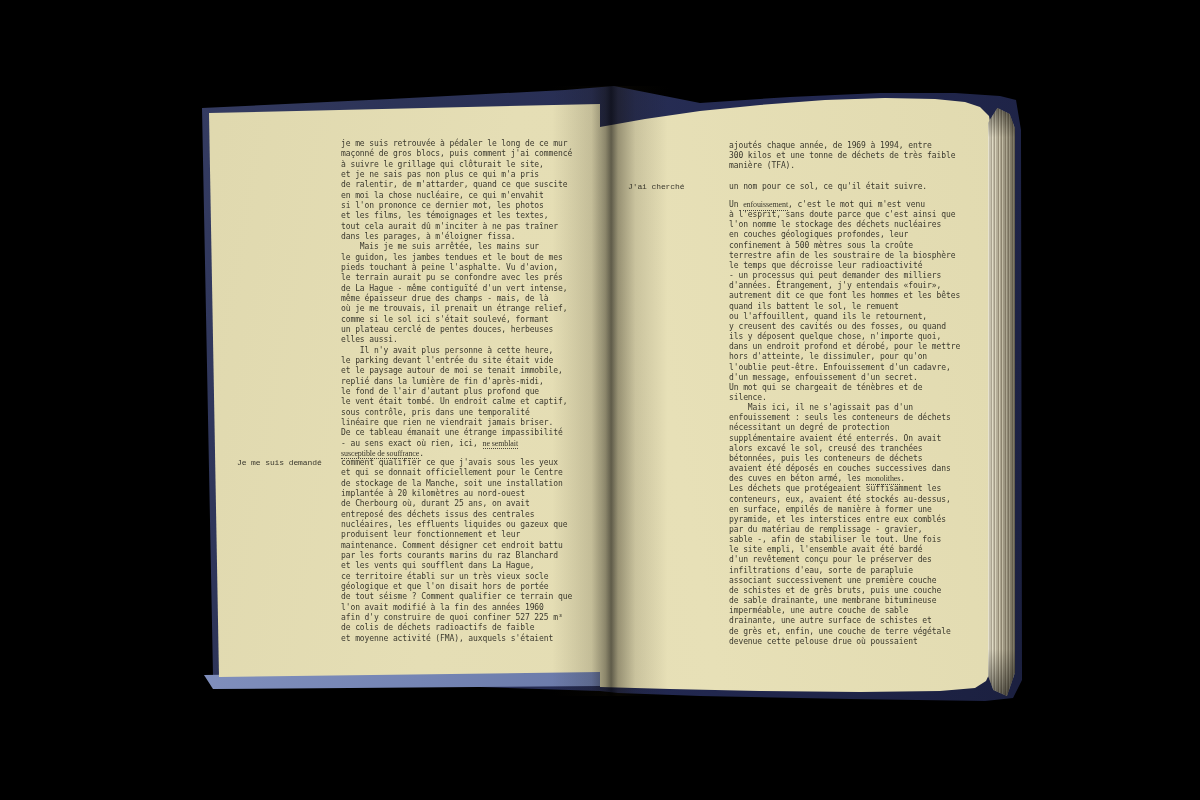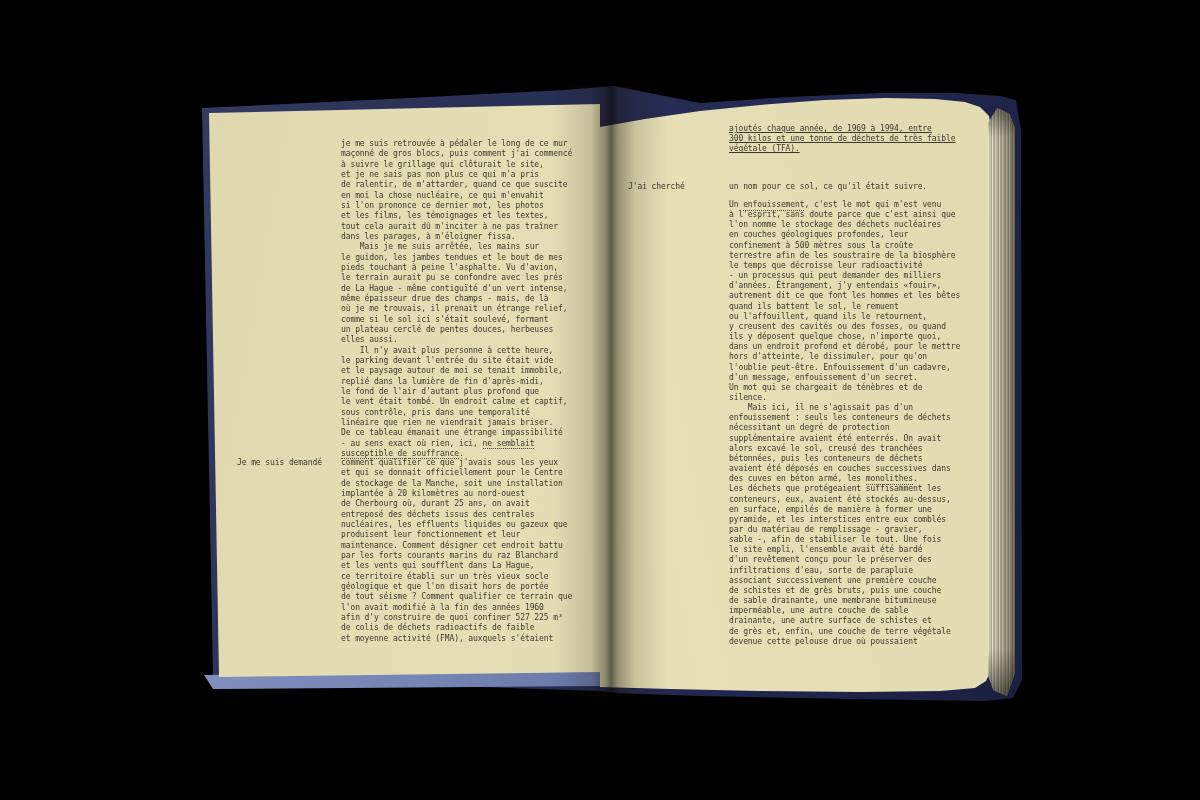--- a/index.html
+++ b/index.html
@@ -49,37 +49,37 @@
     background:linear-gradient(90deg,rgba(25,20,6,0) 0%,rgba(25,20,6,.16) 34%,
       rgba(15,12,4,.42) 46%,rgba(5,4,1,.6) 51%,rgba(22,17,6,.38) 57%,
       rgba(25,20,6,.14) 72%,rgba(25,20,6,0) 100%);}
   
   .text-layer{position:absolute;inset:0;border-radius:25px;}
   .tblock{position:absolute;white-space:pre;color:#3a382d;font-size:8px;
     letter-spacing:-0.1px;}
   .page-left-text{line-height:10.33px;}
   .page-right-text{line-height:10.16px;}
   .ln{height:auto;}
-  .note{position:absolute;top:0;white-space:pre;}
-  .u{border-bottom:1px dotted #45433a;padding-bottom:0.5px;}
+  .note{position:absolute;top:0;white-space:pre;font-family:Liberation Mono, monospace;}
+  .u{border-bottom:1px dotted #45433a;padding-bottom:0.5px;font-family:Liberation Serif, serif;}
 </style>
 </head>
 <body>
 
 <div class="stage">
   <div class="cover"></div>
   <div class="cover-bottom"></div>
   <div class="page page-left"></div>
   <div class="page page-right"></div>
   <div class="fore-edge"></div>
   <div class="gutter-shadow"></div>
   <div class="text-layer">
     <div class="page-left-text">
         <div class="tblock" style="left: 341px; top: 139px;"><div class="ln">je me suis retrouvée à pédaler le long de ce mur</div><div class="ln">maçonné de gros blocs, puis comment j'ai commencé</div><div class="ln">à suivre le grillage qui clôturait le site,</div><div class="ln">et je ne sais pas non plus ce qui m'a pris</div><div class="ln">de ralentir, de m'attarder, quand ce que suscite</div><div class="ln">en moi la chose nucléaire, ce qui m'envahit</div><div class="ln">si l'on prononce ce dernier mot, les photos</div><div class="ln">et les films, les témoignages et les textes,</div><div class="ln">tout cela aurait dû m'inciter à ne pas traîner</div><div class="ln">dans les parages, à m'éloigner fissa.</div><div class="ln">    Mais je me suis arrêtée, les mains sur</div><div class="ln">le guidon, les jambes tendues et le bout de mes</div><div class="ln">pieds touchant à peine l'asphalte. Vu d'avion,</div><div class="ln">le terrain aurait pu se confondre avec les prés</div><div class="ln">de La Hague - même contiguïté d'un vert intense,</div><div class="ln">même épaisseur drue des champs - mais, de là</div><div class="ln">où je me trouvais, il prenait un étrange relief,</div><div class="ln">comme si le sol ici s'était soulevé, formant</div><div class="ln">un plateau cerclé de pentes douces, herbeuses</div><div class="ln">elles aussi.</div><div class="ln">    Il n'y avait plus personne à cette heure,</div><div class="ln">le parking devant l'entrée du site était vide</div><div class="ln">et le paysage autour de moi se tenait immobile,</div><div class="ln">replié dans la lumière de fin d'après-midi,</div><div class="ln">le fond de l'air d'autant plus profond que</div><div class="ln">le vent était tombé. Un endroit calme et captif,</div><div class="ln">sous contrôle, pris dans une temporalité</div><div class="ln">linéaire que rien ne viendrait jamais briser.</div><div class="ln">De ce tableau émanait une étrange impassibilité</div><div class="ln"><span>- au sens exact où rien, ici, </span><span class="u">ne semblait</span></div><div class="ln"><span class="u">susceptible de souffrance</span><span>.</span></div></div>
         <div class="tblock" style="left: 341px; top: 458px;"><div class="note" style="left: -104px;">Je me suis demandé</div><div class="ln">comment qualifier ce que j'avais sous les yeux</div><div class="ln">et qui se donnait officiellement pour le Centre</div><div class="ln">de stockage de la Manche, soit une installation</div><div class="ln">implantée à 20 kilomètres au nord-ouest</div><div class="ln">de Cherbourg où, durant 25 ans, on avait</div><div class="ln">entreposé des déchets issus des centrales</div><div class="ln">nucléaires, les effluents liquides ou gazeux que</div><div class="ln">produisent leur fonctionnement et leur</div><div class="ln">maintenance. Comment désigner cet endroit battu</div><div class="ln">par les forts courants marins du raz Blanchard</div><div class="ln">et les vents qui soufflent dans La Hague,</div><div class="ln">ce territoire établi sur un très vieux socle</div><div class="ln">géologique et que l'on disait hors de portée</div><div class="ln">de tout séisme ? Comment qualifier ce terrain que</div><div class="ln">l'on avait modifié à la fin des années 1960</div><div class="ln">afin d'y construire de quoi confiner 527 225 m³</div><div class="ln">de colis de déchets radioactifs de faible</div><div class="ln">et moyenne activité (FMA), auxquels s'étaient</div></div>
       </div>
     <div class="page-right-text">
-        <div class="tblock" style="left: 729px; top: 124px; text-decoration: underline;"><div class="ln">ajoutés chaque année, de 1969 à 1994, entre</div><div class="ln">300 kilos et une tonne de déchets de très faible</div><div class="ln">végétale (TFA).</div></div>
+        <div class="tblock" style="left: 729px; top: 141px;"><div class="ln">ajoutés chaque année, de 1969 à 1994, entre</div><div class="ln">300 kilos et une tonne de déchets de très faible</div><div class="ln">manière (TFA).</div></div>
         <div class="tblock" style="left: 729px; top: 182px;"><div class="note" style="left: -101px;">J'ai cherché</div><div class="ln">un nom pour ce sol, ce qu'il était suivre.</div></div>
         <div class="tblock" style="left: 729px; top: 200px;"><div class="ln"><span>Un </span><span class="u">enfouissement</span><span>, c'est le mot qui m'est venu</span></div><div class="ln">à l'esprit, sans doute parce que c'est ainsi que</div><div class="ln">l'on nomme le stockage des déchets nucléaires</div><div class="ln">en couches géologiques profondes, leur</div><div class="ln">confinement à 500 mètres sous la croûte</div><div class="ln">terrestre afin de les soustraire de la biosphère</div><div class="ln">le temps que décroisse leur radioactivité</div><div class="ln">- un processus qui peut demander des milliers</div><div class="ln">d'années. Étrangement, j'y entendais «fouir»,</div><div class="ln">autrement dit ce que font les hommes et les bêtes</div><div class="ln">quand ils battent le sol, le remuent</div><div class="ln">ou l'affouillent, quand ils le retournent,</div><div class="ln">y creusent des cavités ou des fosses, ou quand</div><div class="ln">ils y déposent quelque chose, n'importe quoi,</div><div class="ln">dans un endroit profond et dérobé, pour le mettre</div><div class="ln">hors d'atteinte, le dissimuler, pour qu'on</div><div class="ln">l'oublie peut-être. Enfouissement d'un cadavre,</div><div class="ln">d'un message, enfouissement d'un secret.</div><div class="ln">Un mot qui se chargeait de ténèbres et de</div><div class="ln">silence.</div><div class="ln">    Mais ici, il ne s'agissait pas d'un</div><div class="ln">enfouissement : seuls les conteneurs de déchets</div><div class="ln">nécessitant un degré de protection</div><div class="ln">supplémentaire avaient été enterrés. On avait</div><div class="ln">alors excavé le sol, creusé des tranchées</div><div class="ln">bétonnées, puis les conteneurs de déchets</div><div class="ln">avaient été déposés en couches successives dans</div><div class="ln"><span>des cuves en béton armé, les </span><span class="u">monolithes</span><span>.</span></div><div class="ln">Les déchets que protégeaient suffisamment les</div><div class="ln">conteneurs, eux, avaient été stockés au-dessus,</div><div class="ln">en surface, empilés de manière à former une</div><div class="ln">pyramide, et les interstices entre eux comblés</div><div class="ln">par du matériau de remplissage - gravier,</div><div class="ln">sable -, afin de stabiliser le tout. Une fois</div><div class="ln">le site empli, l'ensemble avait été bardé</div><div class="ln">d'un revêtement conçu pour le préserver des</div><div class="ln">infiltrations d'eau, sorte de parapluie</div><div class="ln">associant successivement une première couche</div><div class="ln">de schistes et de grès bruts, puis une couche</div><div class="ln">de sable drainante, une membrane bitumineuse</div><div class="ln">imperméable, une autre couche de sable</div><div class="ln">drainante, une autre surface de schistes et</div><div class="ln">de grès et, enfin, une couche de terre végétale</div><div class="ln">devenue cette pelouse drue où poussaient</div></div>
       </div>
   </div>
 </div>
 
 </body></html>

